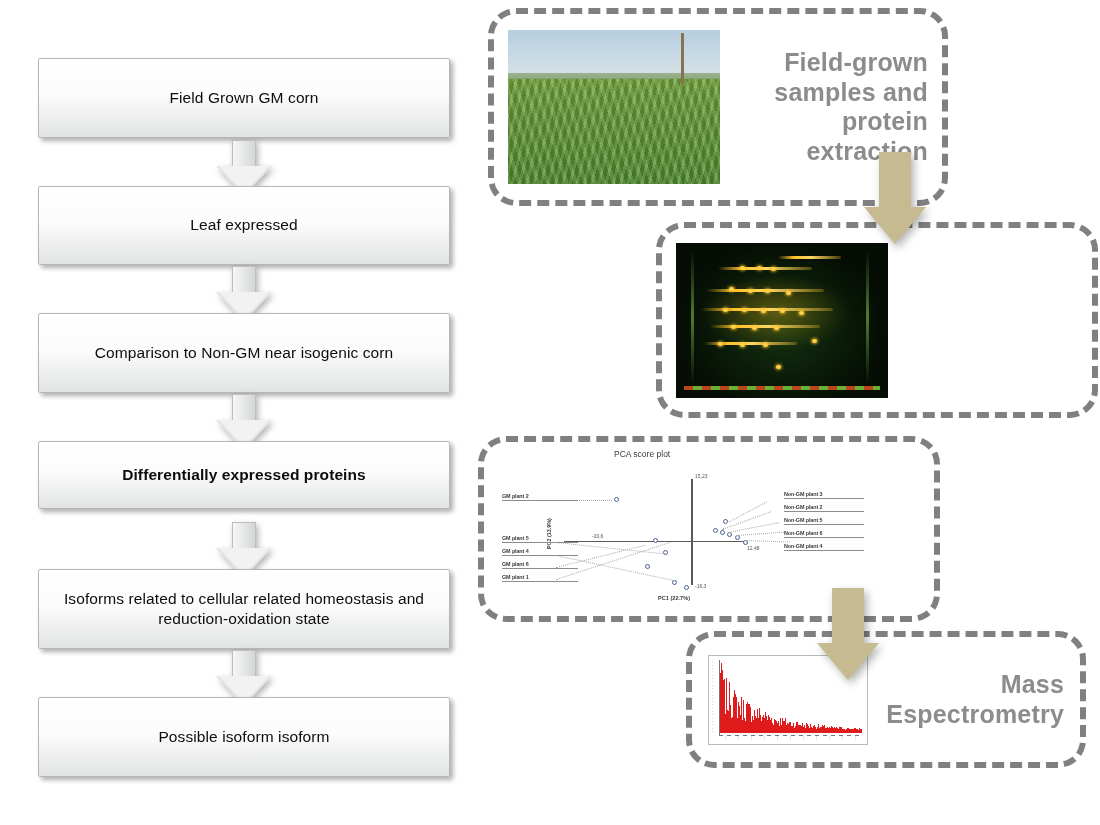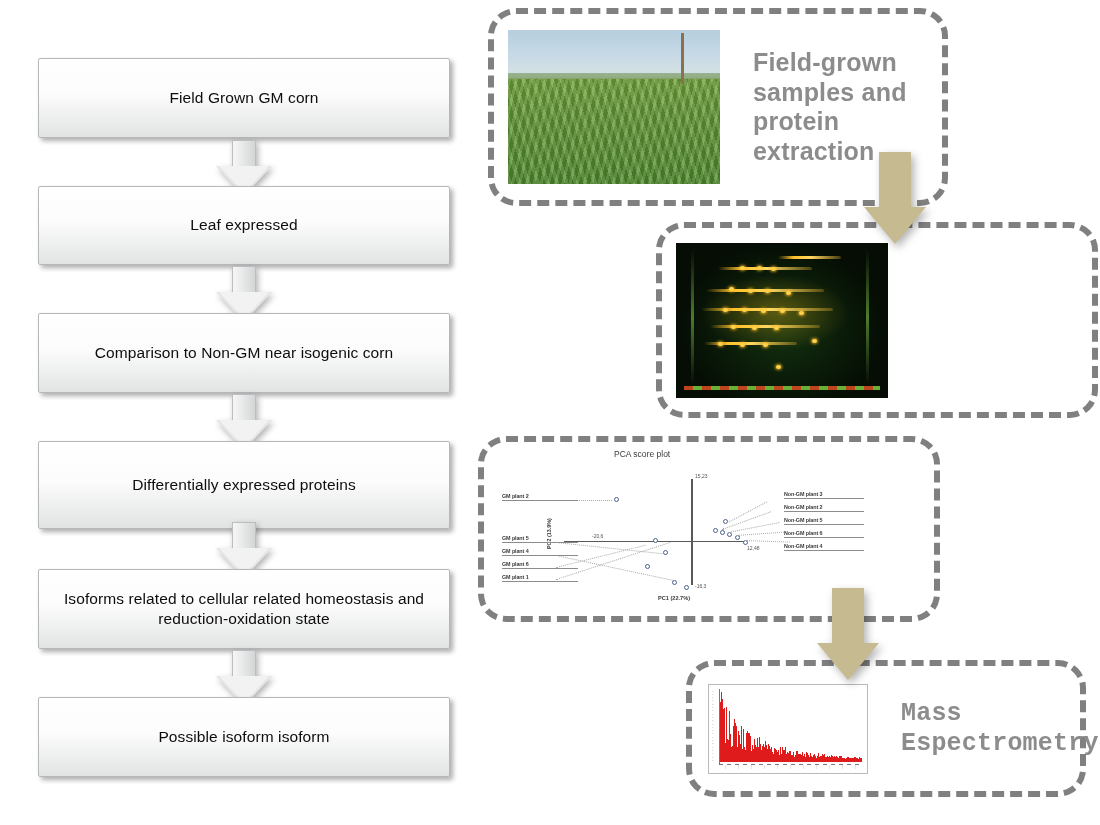--- a/index.html
+++ b/index.html
@@ -77,25 +77,24 @@
     position: absolute;
     inset: 0;
     display: flex;
     align-items: center;
     padding: 10px 14px;
   }
   .panel-caption {
     font-size: 25px;
     font-weight: bold;
     color: #8c8c8c;
-    text-align: left;
+    text-align: right;
     line-height: 1.18;
     letter-spacing: .2px;
     flex: 1;
-    padding-left: 33px;
   }
 
   
   .tan-arrow {
     position: absolute;
     width: 62px; height: 92px;
     z-index: 40;
     filter: drop-shadow(3px 4px 4px rgba(0,0,0,0.30));
   }
   .tan-arrow .t-shaft {
@@ -266,21 +265,21 @@
 
     <div class="flow-box" style="top:313px; height:80px;">
       <span class="bx-label">Comparison to Non-GM near isogenic corn</span>
     </div>
     <div class="silver-arrow" style="left:216px; top:394px;">
       <div class="shaft"></div>
         <div class="head"></div>
         <div class="head-inner"></div>
     </div>
 
-    <div class="flow-box" style="top:441px; height:88px;">
+    <div class="flow-box" style="top:441px; height:68px;font-weight:bold;">
       <span class="bx-label">Differentially expressed proteins</span>
     </div>
     <div class="silver-arrow" style="left:216px; top:522px;">
       <div class="shaft"></div>
         <div class="head"></div>
         <div class="head-inner"></div>
     </div>
 
     <div class="flow-box" style="top:569px; height:80px;">
       <span class="bx-label">Isoforms related to cellular related homeostasis and reduction-oxidation state</span>
@@ -406,21 +405,21 @@
       </div>
 
     </div>
   </div>
 
   <div class="tan-arrow" style="left:817px; top:588px;">
     <div class="t-shaft"></div>
       <div class="t-head"></div>
   </div>
 
-  <div class="panel" style="left:686px; top:660px; width:400px; height:137px;font-family:Liberation Mono, monospace;">
+  <div class="panel" style="left:686px; top:631px; width:400px; height:137px;">
     <div class="panel-inner" style="padding:10px 16px;">
       <div class="ms-wrap" id="ms-chart">
         <div class="ms-axis-y"></div>
         <div class="ms-axis-x"></div>
       <div class="ms-peak" style="left: 11px; height: 59.489px; background: rgb(224, 27, 27);"></div>
           <div class="ms-peak" style="left: 11.9467px; height: 69.8064px; background: rgb(224, 27, 27);"></div>
           <div class="ms-peak" style="left: 12.8933px; height: 62.938px; background: rgb(224, 27, 27);"></div>
           <div class="ms-peak" style="left: 13.84px; height: 52.687px; background: rgb(224, 27, 27);"></div>
           <div class="ms-peak" style="left: 14.7867px; height: 53.4563px; background: rgb(224, 27, 27);"></div>
           <div class="ms-peak" style="left: 15.7333px; height: 18.4432px; background: rgb(224, 27, 27);"></div>

